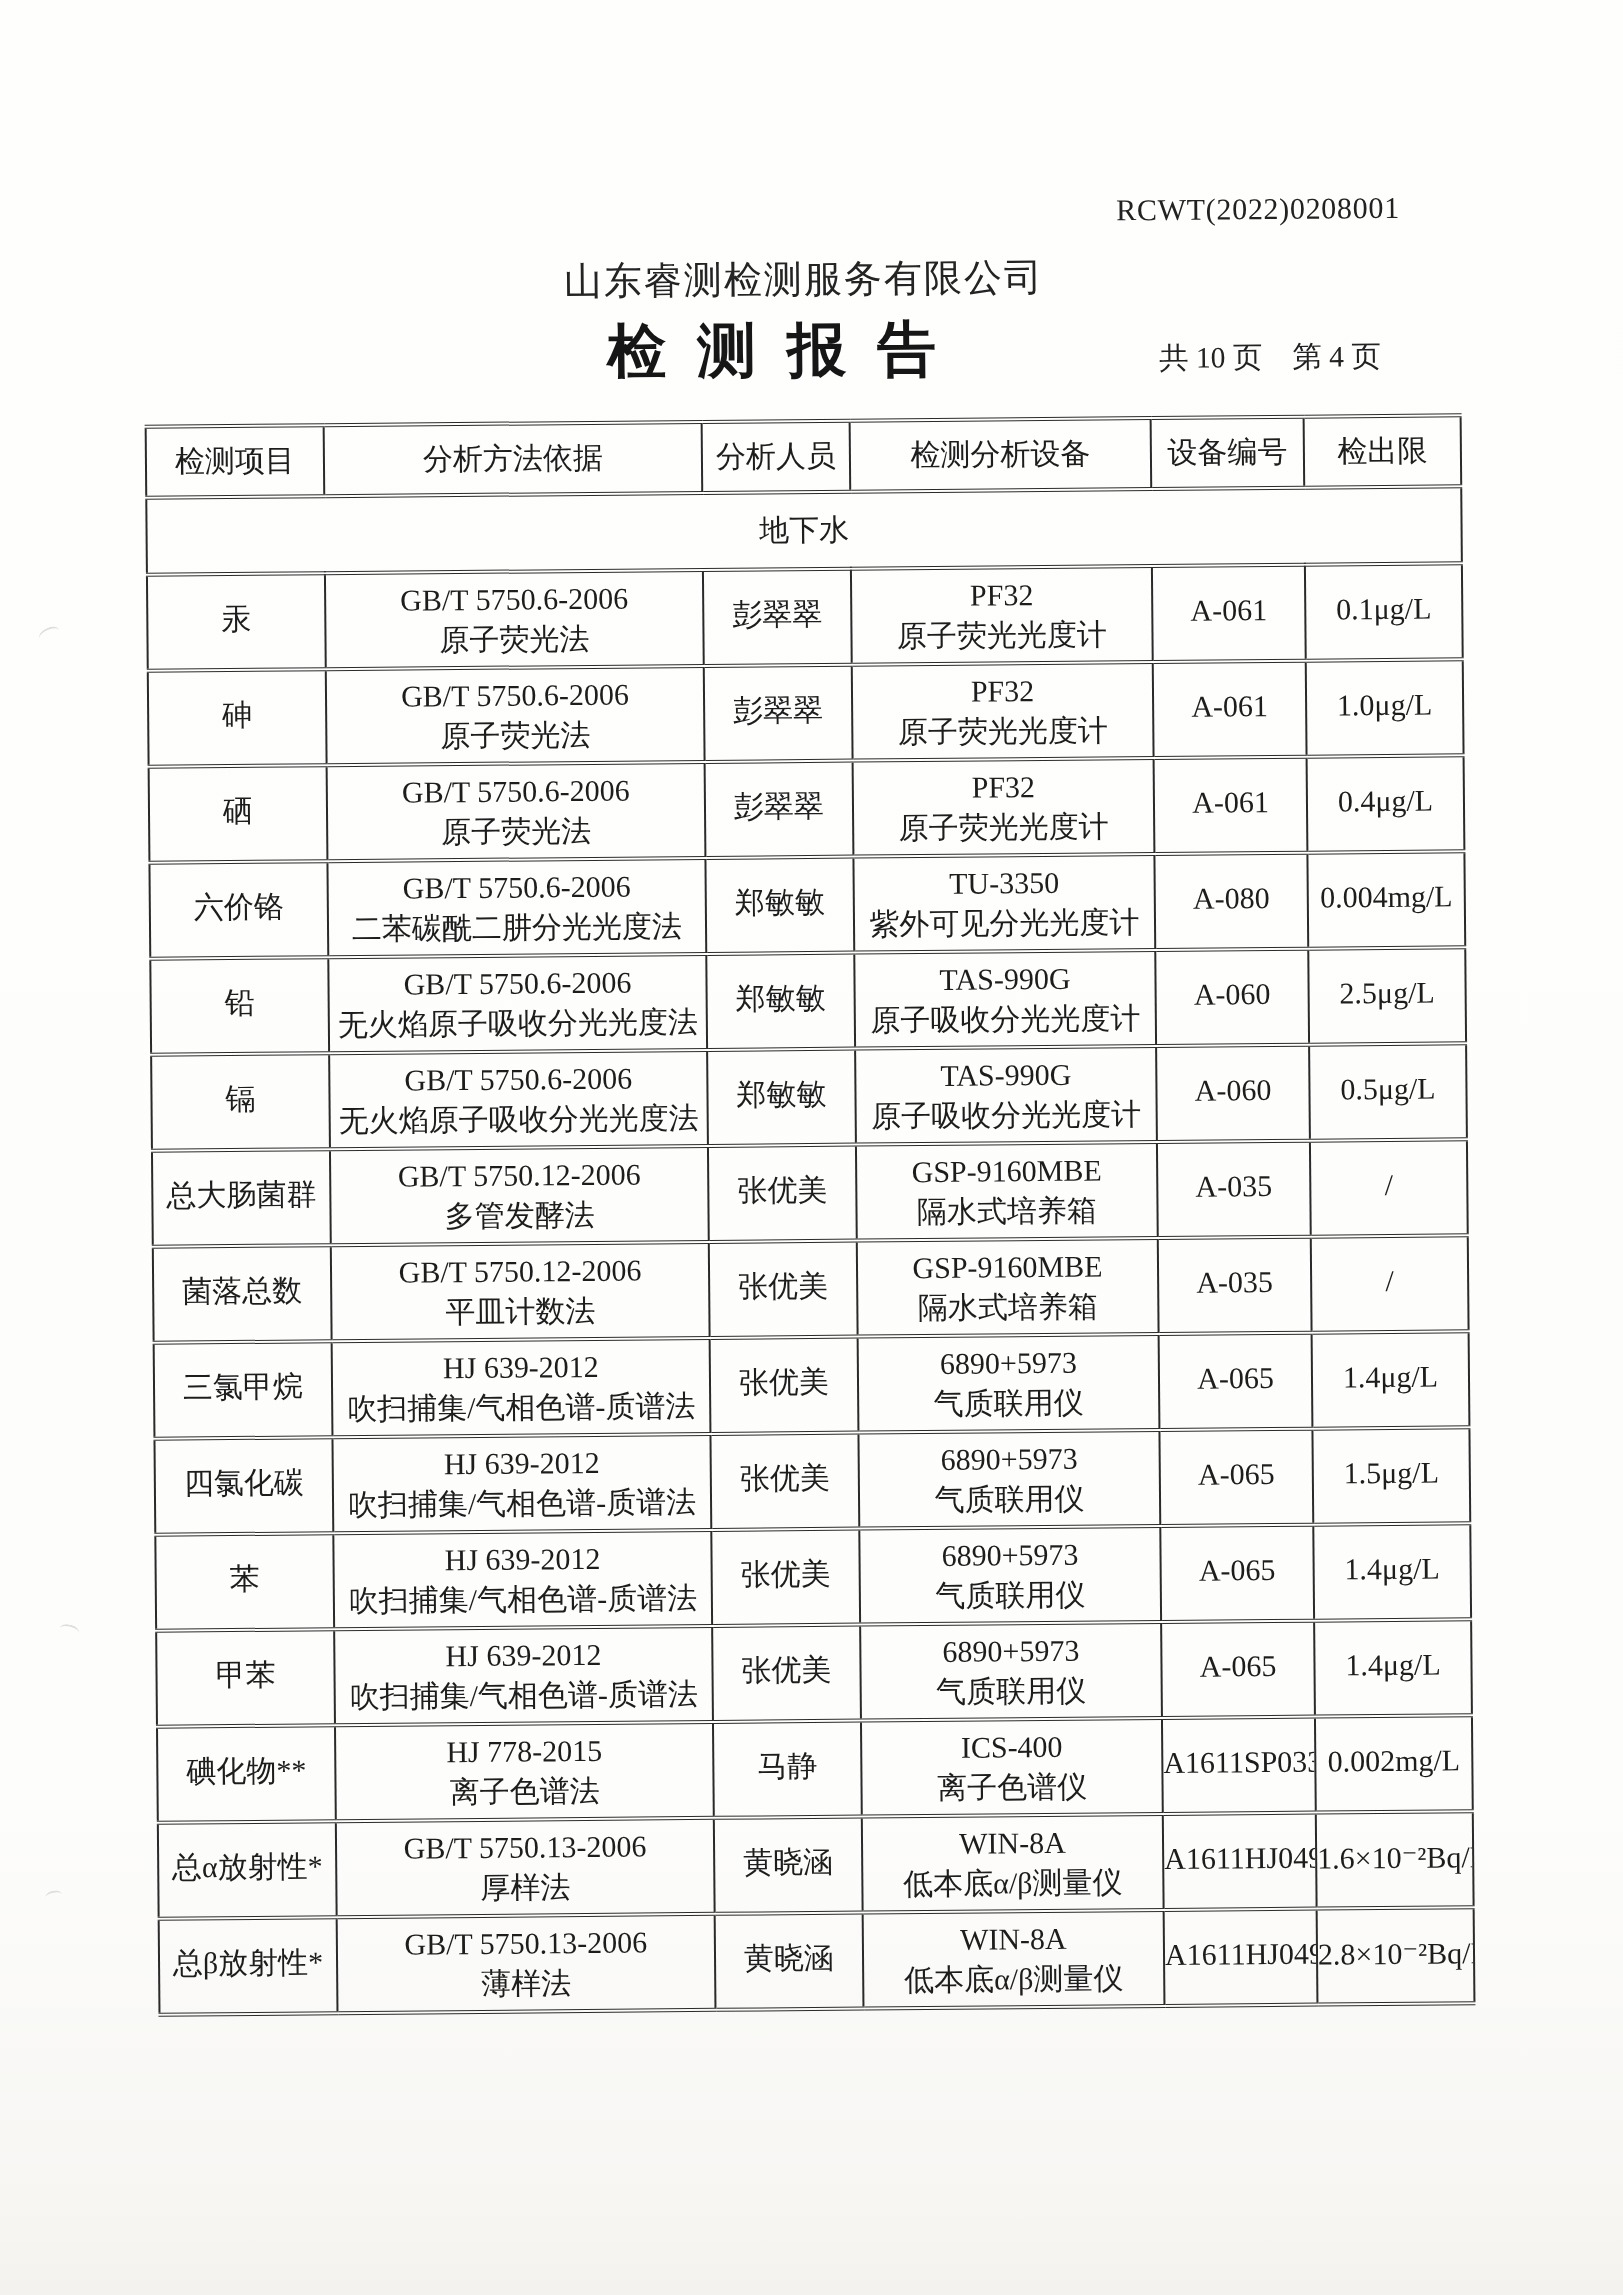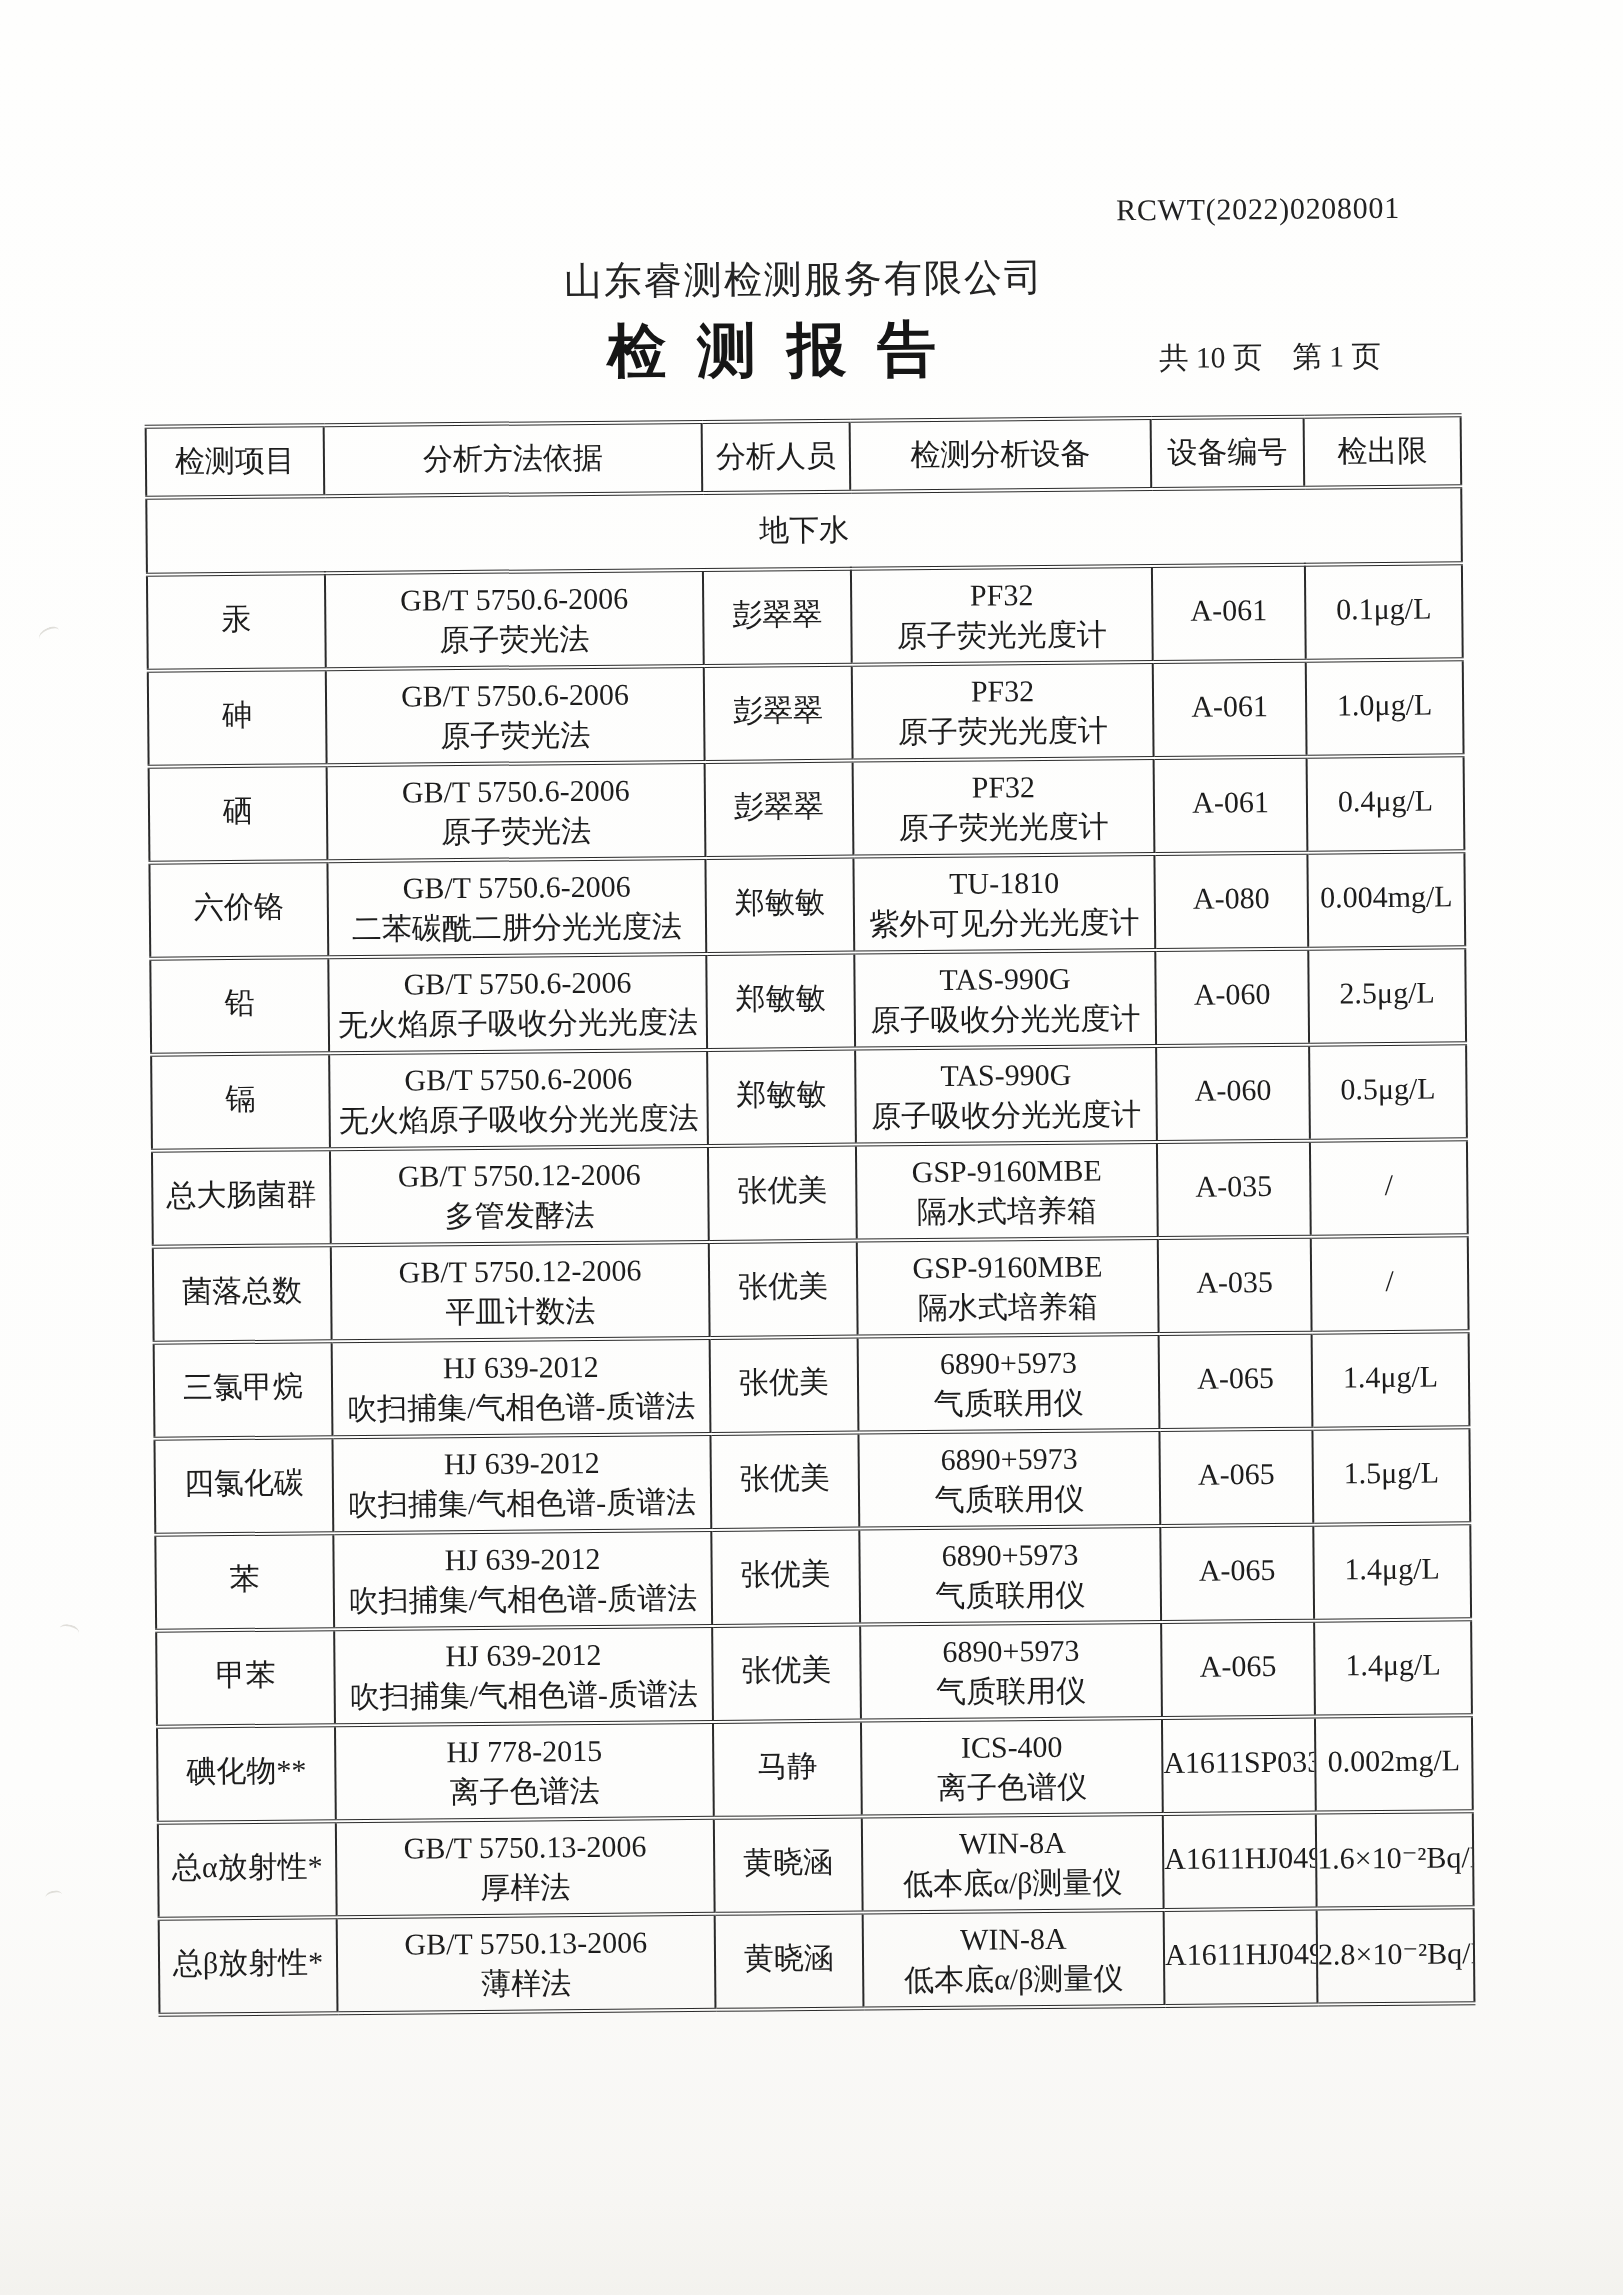--- a/index.html
+++ b/index.html
@@ -111,21 +111,21 @@
   <div class="content">
 
     <div class="report-no">RCWT(2022)0208001</div>
 
     <div class="company">山东睿测检测服务有限公司</div>
 
     <div class="doc-title">检测报告</div>
 
     <div class="pagination">
       <span>共 10 页</span>
-      <span>第 1 页</span>
+      <span>第 4 页</span>
     </div>
 
     <table class="report">
       <colgroup>
         <col style="width:178px">
         <col style="width:378px">
         <col style="width:148px">
         <col style="width:301px">
         <col style="width:153px">
         <col style="width:157px">
@@ -202,21 +202,21 @@
             <td><span class="single">六价铬</span></td>
             <td>
               <div class="two-line">
                 <div>GB/T 5750.6-2006</div>
                 <div>二苯碳酰二肼分光光度法</div>
               </div>
             </td>
             <td><span class="single">郑敏敏</span></td>
             <td>
               <div class="two-line">
-                <div>TU-1810</div>
+                <div>TU-3350</div>
                 <div>紫外可见分光光度计</div>
               </div>
             </td>
             <td><span class="single">A-080</span></td>
             <td><span class="single">0.004mg/L</span></td>
           </tr>
           <tr class="data-row">
             <td><span class="single">铅</span></td>
             <td>
               <div class="two-line">

